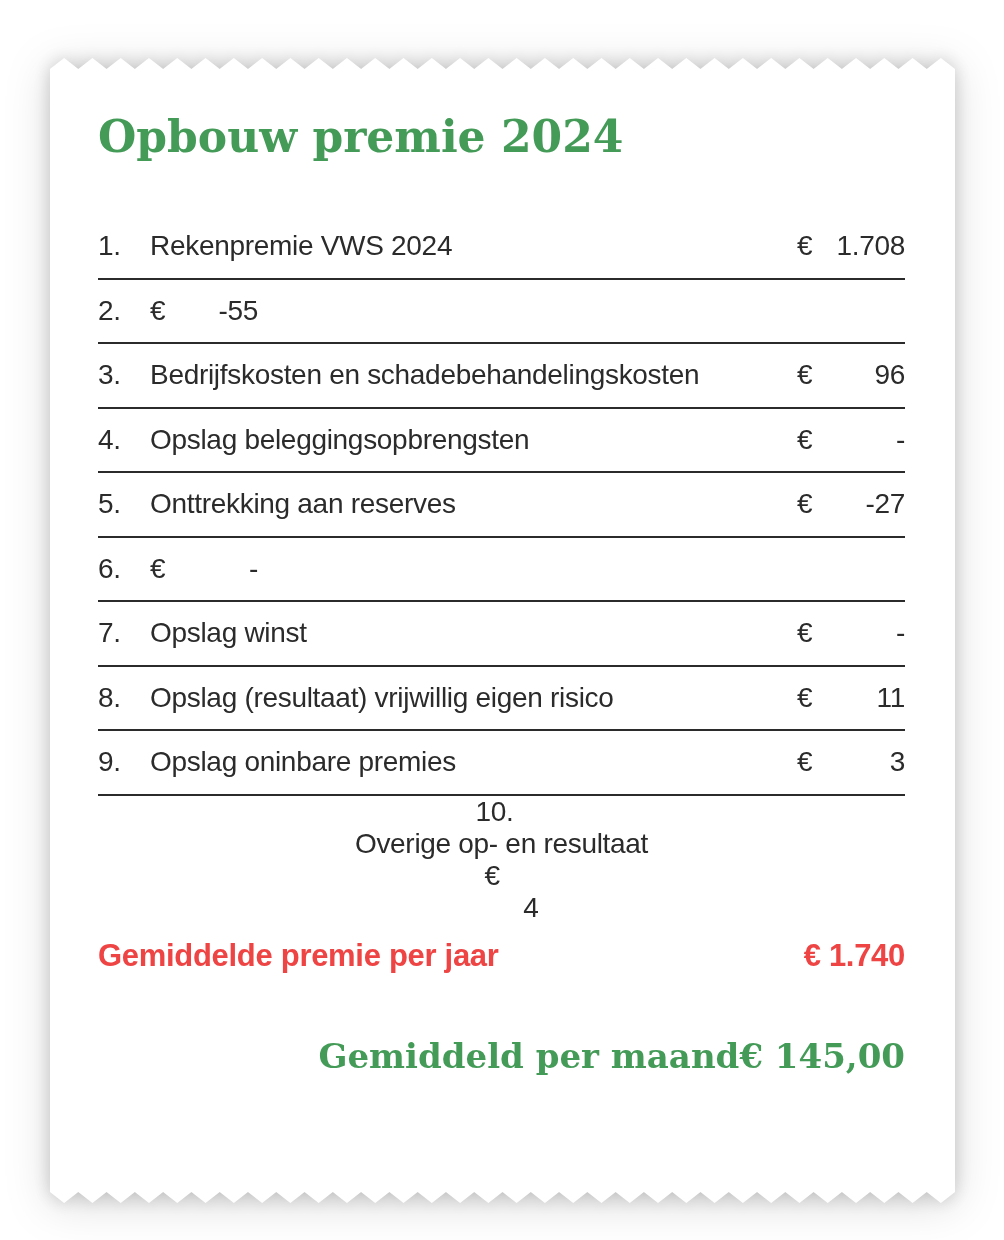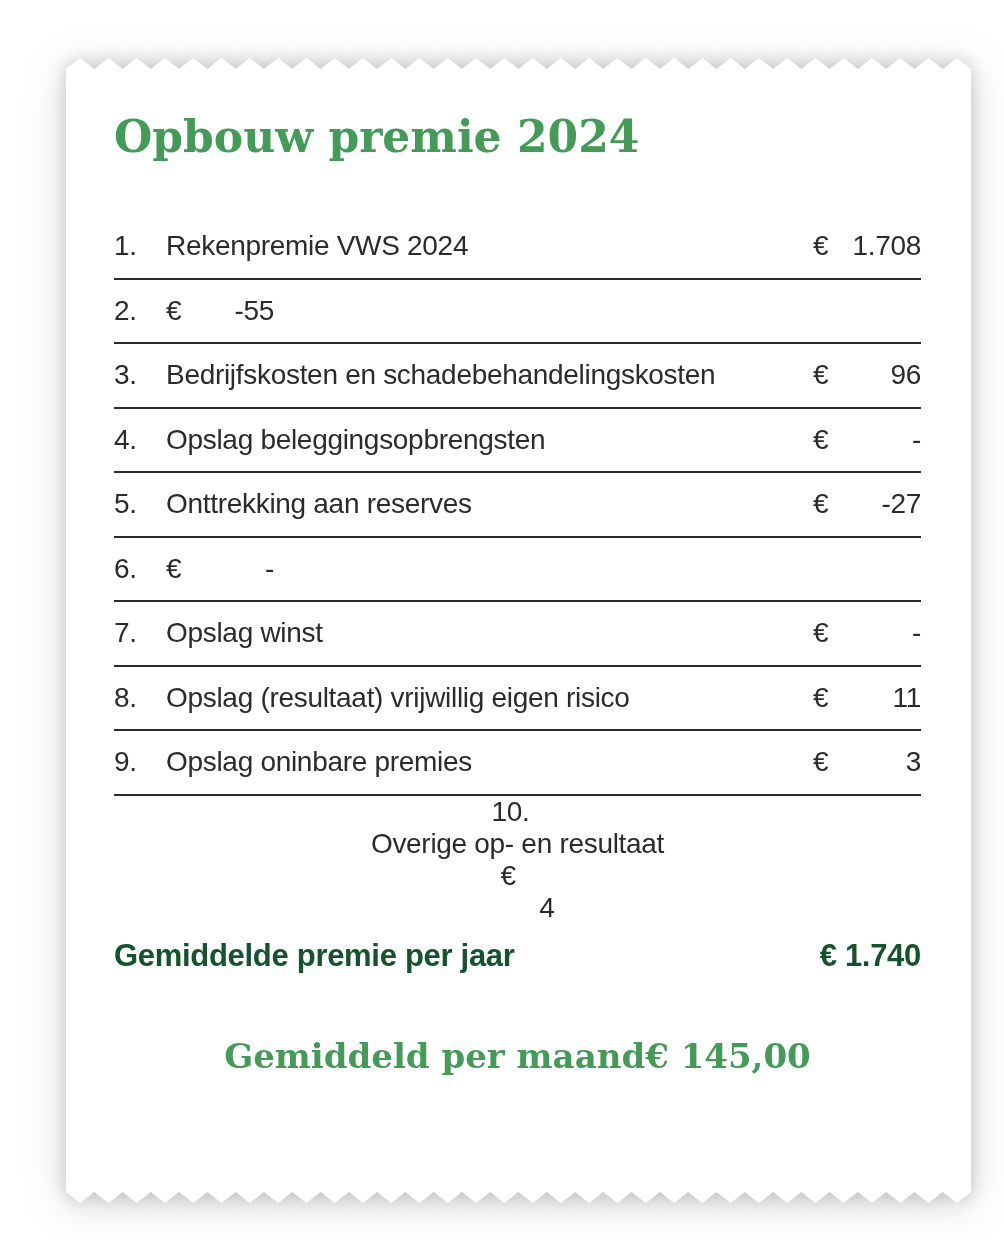--- a/index.html
+++ b/index.html
@@ -1,21 +1,21 @@
 <!DOCTYPE html>
 <html><head>
 <meta charset="utf-8">
 <style>
   * { margin: 0; padding: 0; box-sizing: border-box; }
   html, body { width: 1004px; height: 1240px; background: #ffffff; overflow: hidden; }
   body { font-family: "Liberation Sans", sans-serif; position: relative; }
 
   .paper-wrap {
     position: absolute;
-    left: 66px; top: 58px;
+    left: 50px; top: 58px;
     width: 905px; height: 1145px;
     filter: drop-shadow(0 0 9px rgba(0,0,0,0.18)) drop-shadow(0 6px 22px rgba(0,0,0,0.14));
   }
   .paper {
     position: relative;
     width: 100%; height: 100%;
     background: #ffffff;
   }
 
   .title {
@@ -48,29 +48,29 @@
   .row-value { width: 74px; flex: none; text-align: right; }
 
   .summary-line {
     position: absolute;
     left: 48px; right: 50px; top: 880px;
     display: flex;
     justify-content: space-between;
     align-items: baseline;
     font-size: 31px;
     font-weight: 700;
-    color: #14532d;
+    color: #ef4444;
     letter-spacing: -0.3px;
   }
 
   .monthly-line {
     position: absolute;
     left: 48px; right: 50px; top: 978px;
     display: flex;
-    justify-content: center;
+    justify-content: flex-end;
     align-items: baseline;
     font-family: "DejaVu Serif", serif;
     font-weight: 700;
     font-size: 34px;
     color: #449B58;
   }
 </style>
 </head>
 <body>
 

